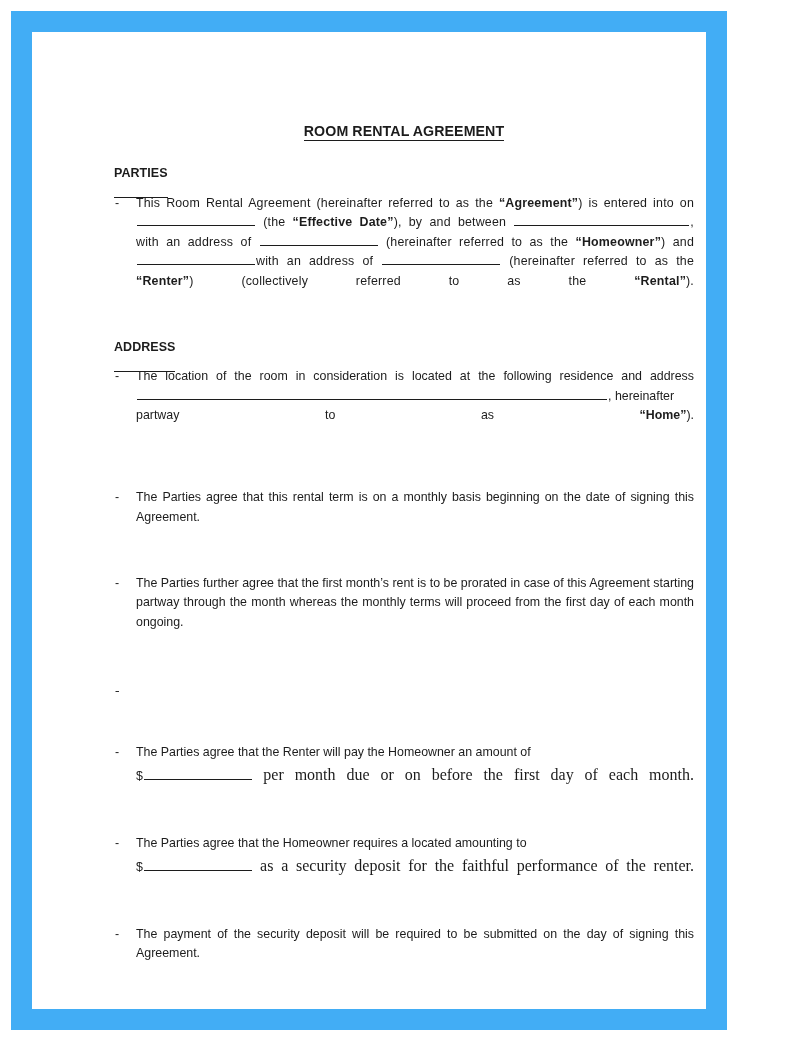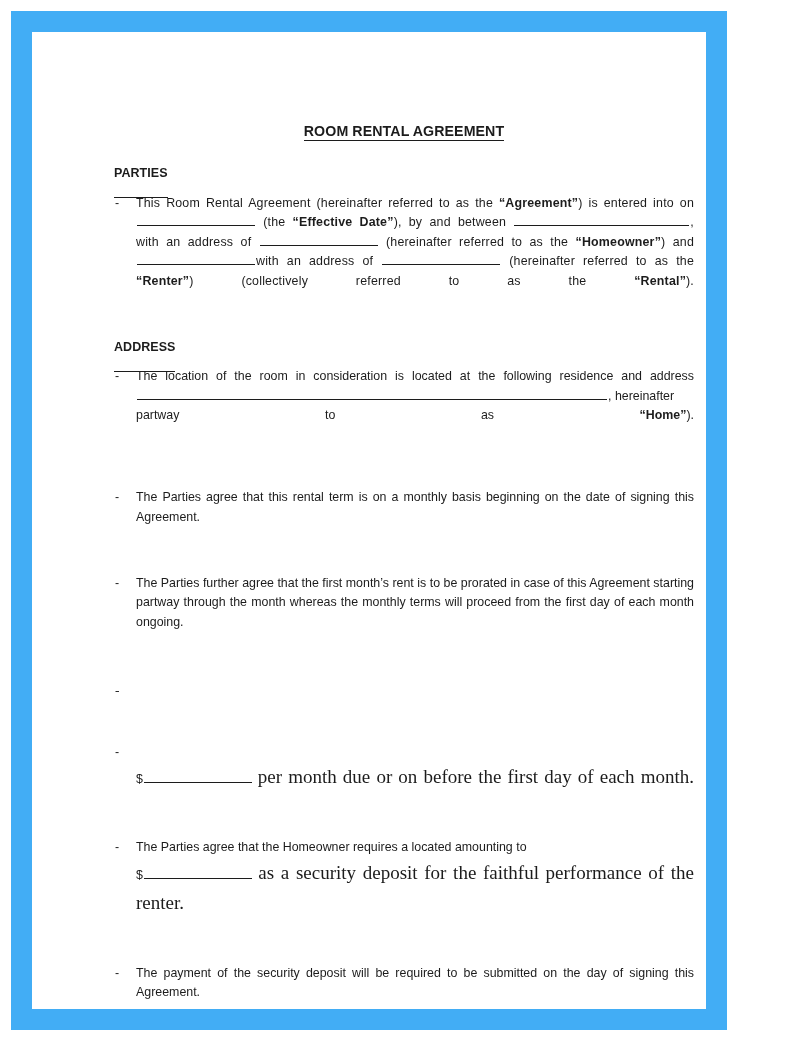--- a/index.html
+++ b/index.html
@@ -82,21 +82,21 @@
   .bullet::after { content: ""; display: inline-block; width: 100%; }
   .bullet .dash {
     position: absolute;
     left: 1px;
     top: 0;
     color: #1c1c1c;
   }
 
   
   .serif { font-family: "Liberation Serif", serif; font-size: 13.4px; }
-  .serif-run { font-family: "Liberation Serif", serif; font-size: 19px; }
+  .serif-run { font-family: "Liberation Serif", serif; font-size: 16px; }
 
   b, .b { font-weight: bold; margin-top: 32px; }
 
   
   .blank {
     display: inline-block;
     border-bottom: 1.1px solid #1c1c1c;
     vertical-align: baseline;
     height: 0.95em;
     margin: 0 1px;
@@ -165,21 +165,21 @@
       <div class="gap-sm"></div>
 
       <div class="bullet serif">
         <span class="dash">-</span>
       </div>
 
       <div class="gap-lg"></div>
 
 
       <div class="bullet">
-        <span class="dash">-</span><br>
+        <span class="dash">-</span><span>The Parties agree that the Renter will pay the Homeowner an amount of</span><br>
         <span>$</span><span class="blank bl-sm"></span>
         <span class="serif-run">per month due or on before the first day of each month.</span>
       </div>
 
       <div class="gap-sm"></div>
 
       <div class="bullet">
         <span class="dash">-</span><span>The Parties agree that the Homeowner requires a located amounting to</span><br>
         <span>$</span><span class="blank bl-sm"></span>
         <span class="serif-run">as a security deposit for the faithful performance of the renter.</span>

